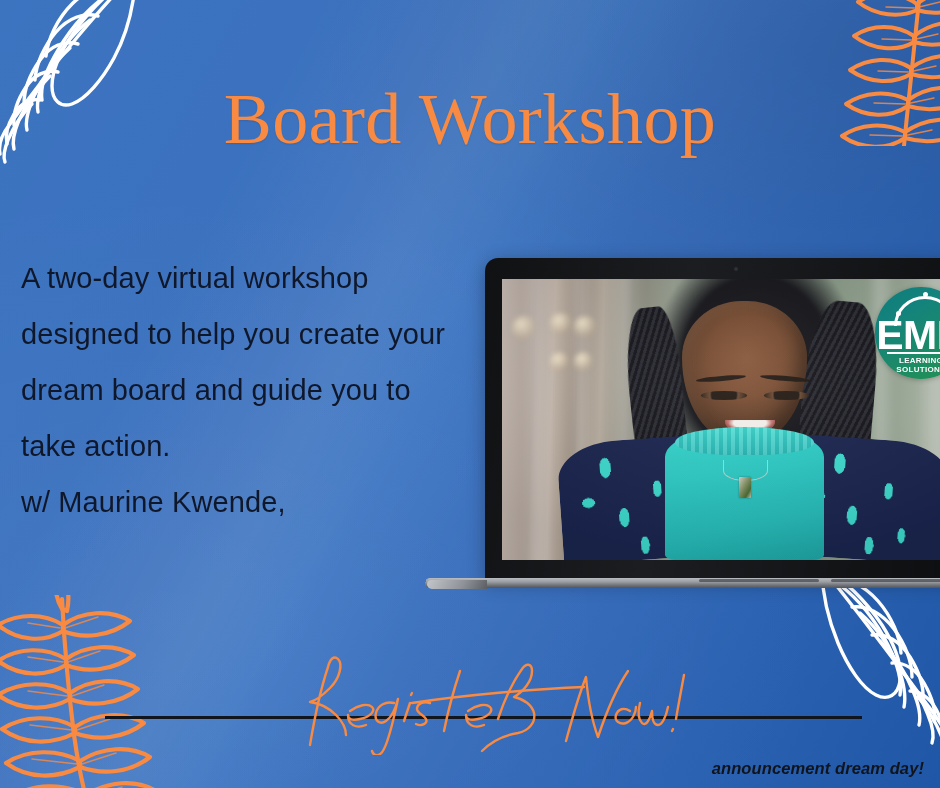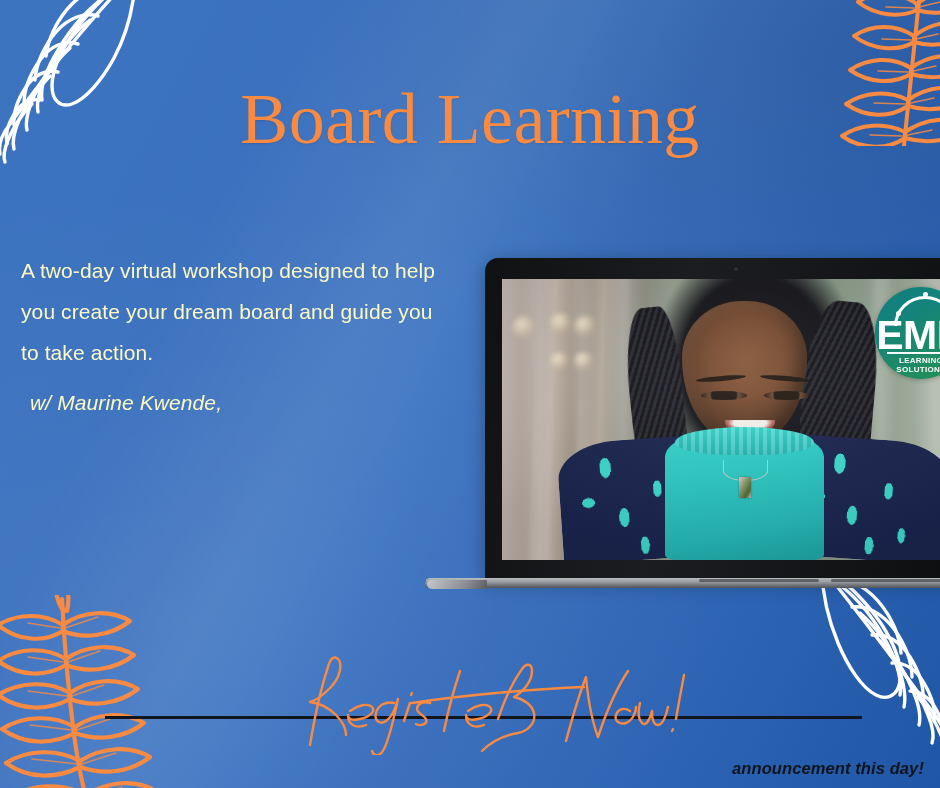--- a/index.html
+++ b/index.html
@@ -60,28 +60,28 @@
     text-shadow: 0 1px 2px rgba(0,0,0,0.10);
   }
   .headline .l2 { display: block; }
 
   
   .body-copy {
     position: absolute;
     left: 21px;
     top: 250px;
     width: 432px;
-    color: #fef9c3;
-    font-size: 21px;
-    line-height: 41px;
+    color: #0f172a;
+    font-size: 29px;
+    line-height: 56px;
     font-weight: 300;
     letter-spacing: 0.1px;
   }
   .body-copy .para { margin: 0 0 0 0; }
-  .body-copy .who { margin: 9px; font-style: italic; }
+  .body-copy .who { margin: 0; }
 
   
   .dates {
     position: absolute;
     left: 21px;
     top: 535px;
     color: #f4f7fb;
     font-size: 23.5px;
     line-height: 40px;
     font-weight: 300;
@@ -517,21 +517,21 @@
         <path d="M26 8 C40 6 58 14 72 30 C86 46 94 66 95 82"></path>
         <path d="M46 36 C60 34 76 42 88 58 C100 74 106 92 106 106"></path>
         <path d="M66 64 C80 62 94 70 104 86 C114 102 118 118 117 130"></path>
         <path d="M86 92 C98 91 110 98 118 112 C126 126 130 140 128 150"></path>
         <path d="M104 120 C114 120 124 127 130 138 C136 149 138 159 136 167"></path>
       </g>
     </svg>
   </div>
 
   <h1 class="headline">
-    <span class="l2">Board Learning</span>
+    <span class="l2">Board Workshop</span>
   </h1>
 
   <div class="body-copy">
     <p class="para">A two-day virtual workshop designed to help you create your dream board and guide you to take action.</p>
     <p class="who">w/ Maurine Kwende,</p>
   </div>
 
 
   <div class="laptop">
     <div class="laptop-lid">
@@ -616,16 +616,16 @@
 
         <path d="M356 58 C354 66 354 74 358 78 C362 82 366 74 368 66 C368 74 370 80 374 80 C378 80 382 72 384 62"></path>
 
         <path d="M400 30 C397 46 394 62 392 74"></path>
         <path d="M389 84 L388 86"></path>
       </g>
     </svg>
   </div>
 
   <div class="footnote">
-    <div>announcement this day!</div>
+    <div>announcement dream day!</div>
   </div>
 
 </div>
 
 </body></html>

